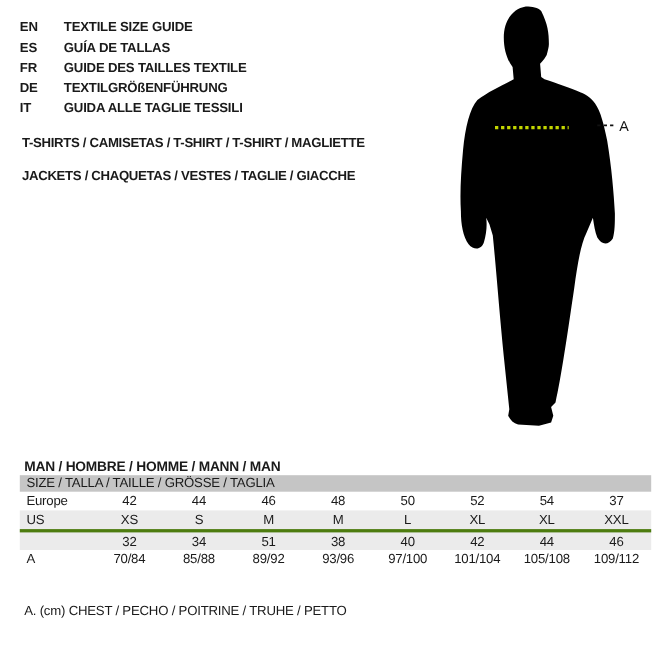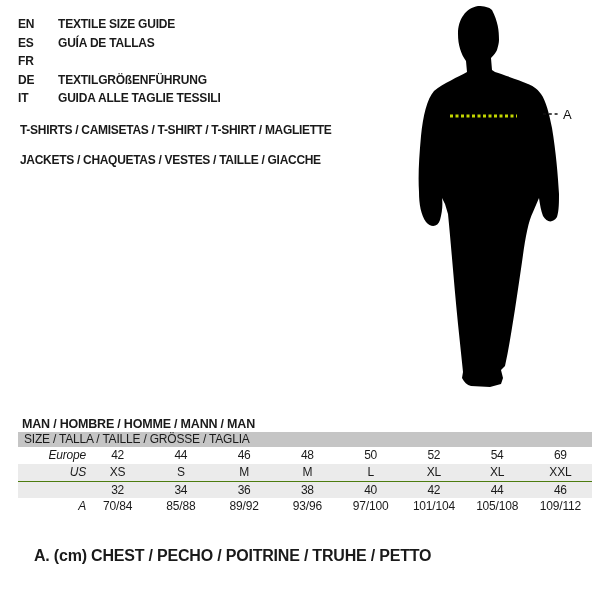--- a/index.html
+++ b/index.html
@@ -19,57 +19,58 @@
   .figure{position:absolute;left:400px;top:0;width:200px;height:410px;}
   
   .section-title{position:absolute;left:22px;top:417px;height:15px;line-height:15px;
     font-weight:700;font-size:12.5px;letter-spacing:-0.2px;white-space:nowrap;}
   
   .size-table{position:absolute;left:18px;top:432px;width:574px;font-size:12px;letter-spacing:-0.2px;}
   .t-header{background:var(--table-header-bg,#c5c5c5);height:15px;line-height:15px;padding-left:6px;
     font-size:12px;white-space:nowrap;}
   .t-row{display:grid;grid-template-columns:68px repeat(8,1fr);height:17px;line-height:17px;}
   .t-row.shaded{background:var(--table-band-bg,#ebebeb);}
-  .t-row.shaded + .t-row.shaded{border-top:1px solid #4d7c0f;height:16px;line-height:16px;}
-  .t-label{padding-left:6px;text-align:right;white-space:nowrap;font-style:italic;}
+  .t-row.shaded + .t-row.shaded{border-top:3px solid #4d7c0f;height:16px;line-height:16px;}
+  .t-label{padding-left:6px;text-align:left;white-space:nowrap;}
   .t-cell{text-align:center;white-space:nowrap;}
   
-  .footnote{position:absolute;left:34px;top:548px;height:15px;line-height:15px;
-    font-weight:700;font-size:16px;letter-spacing:-0.2px;white-space:nowrap;}
+  .footnote{position:absolute;left:22px;top:548px;height:15px;line-height:15px;
+    font-weight:400;font-size:12px;letter-spacing:-0.2px;white-space:nowrap;}
 </style>
 </head>
 <body>
 
 <div class="canvas">
 
   <div class="lang-block">
     <div class="lang-row">
       <span class="lang-code">EN</span>
       <span class="lang-label">TEXTILE SIZE GUIDE</span>
     </div>
     <div class="lang-row">
       <span class="lang-code">ES</span>
       <span class="lang-label">GUÍA DE TALLAS</span>
     </div>
     <div class="lang-row">
       <span class="lang-code">FR</span>
+      <span class="lang-label">GUIDE DES TAILLES TEXTILE</span>
     </div>
     <div class="lang-row">
       <span class="lang-code">DE</span>
       <span class="lang-label">TEXTILGRÖßENFÜHRUNG</span>
     </div>
     <div class="lang-row">
       <span class="lang-code">IT</span>
       <span class="lang-label">GUIDA ALLE TAGLIE TESSILI</span>
     </div>
   </div>
 
   <div class="cat-block">
     <div class="cat-line">T-SHIRTS / CAMISETAS / T-SHIRT / T-SHIRT / MAGLIETTE</div>
-    <div class="cat-line">JACKETS / CHAQUETAS / VESTES / TAILLE / GIACCHE</div>
+    <div class="cat-line">JACKETS / CHAQUETAS / VESTES / TAGLIE / GIACCHE</div>
   </div>
 
   <svg class="figure" viewBox="0 0 200 410" width="200" height="410" xmlns="http://www.w3.org/2000/svg">
     <path d="M78,6
              C66,8 58,19 58,34
              C58,45 61,54 66,61
              L67,72
              C58,77 44,83 34,91
              C27,99 23,116 21,136
              C19,158 18,176 19,192
@@ -115,40 +116,40 @@
 
     <div class="t-row">
       <span class="t-label">Europe</span>
       <span class="t-cell">42</span>
       <span class="t-cell">44</span>
       <span class="t-cell">46</span>
       <span class="t-cell">48</span>
       <span class="t-cell">50</span>
       <span class="t-cell">52</span>
       <span class="t-cell">54</span>
-      <span class="t-cell">69</span>
+      <span class="t-cell">37</span>
     </div>
 
     <div class="t-row shaded">
       <span class="t-label">US</span>
       <span class="t-cell">XS</span>
       <span class="t-cell">S</span>
       <span class="t-cell">M</span>
       <span class="t-cell">M</span>
       <span class="t-cell">L</span>
       <span class="t-cell">XL</span>
       <span class="t-cell">XL</span>
       <span class="t-cell">XXL</span>
     </div>
 
     <div class="t-row shaded">
       <span class="t-label"></span>
       <span class="t-cell">32</span>
       <span class="t-cell">34</span>
-      <span class="t-cell">36</span>
+      <span class="t-cell">51</span>
       <span class="t-cell">38</span>
       <span class="t-cell">40</span>
       <span class="t-cell">42</span>
       <span class="t-cell">44</span>
       <span class="t-cell">46</span>
     </div>
 
     <div class="t-row">
       <span class="t-label">A</span>
       <span class="t-cell">70/84</span>

